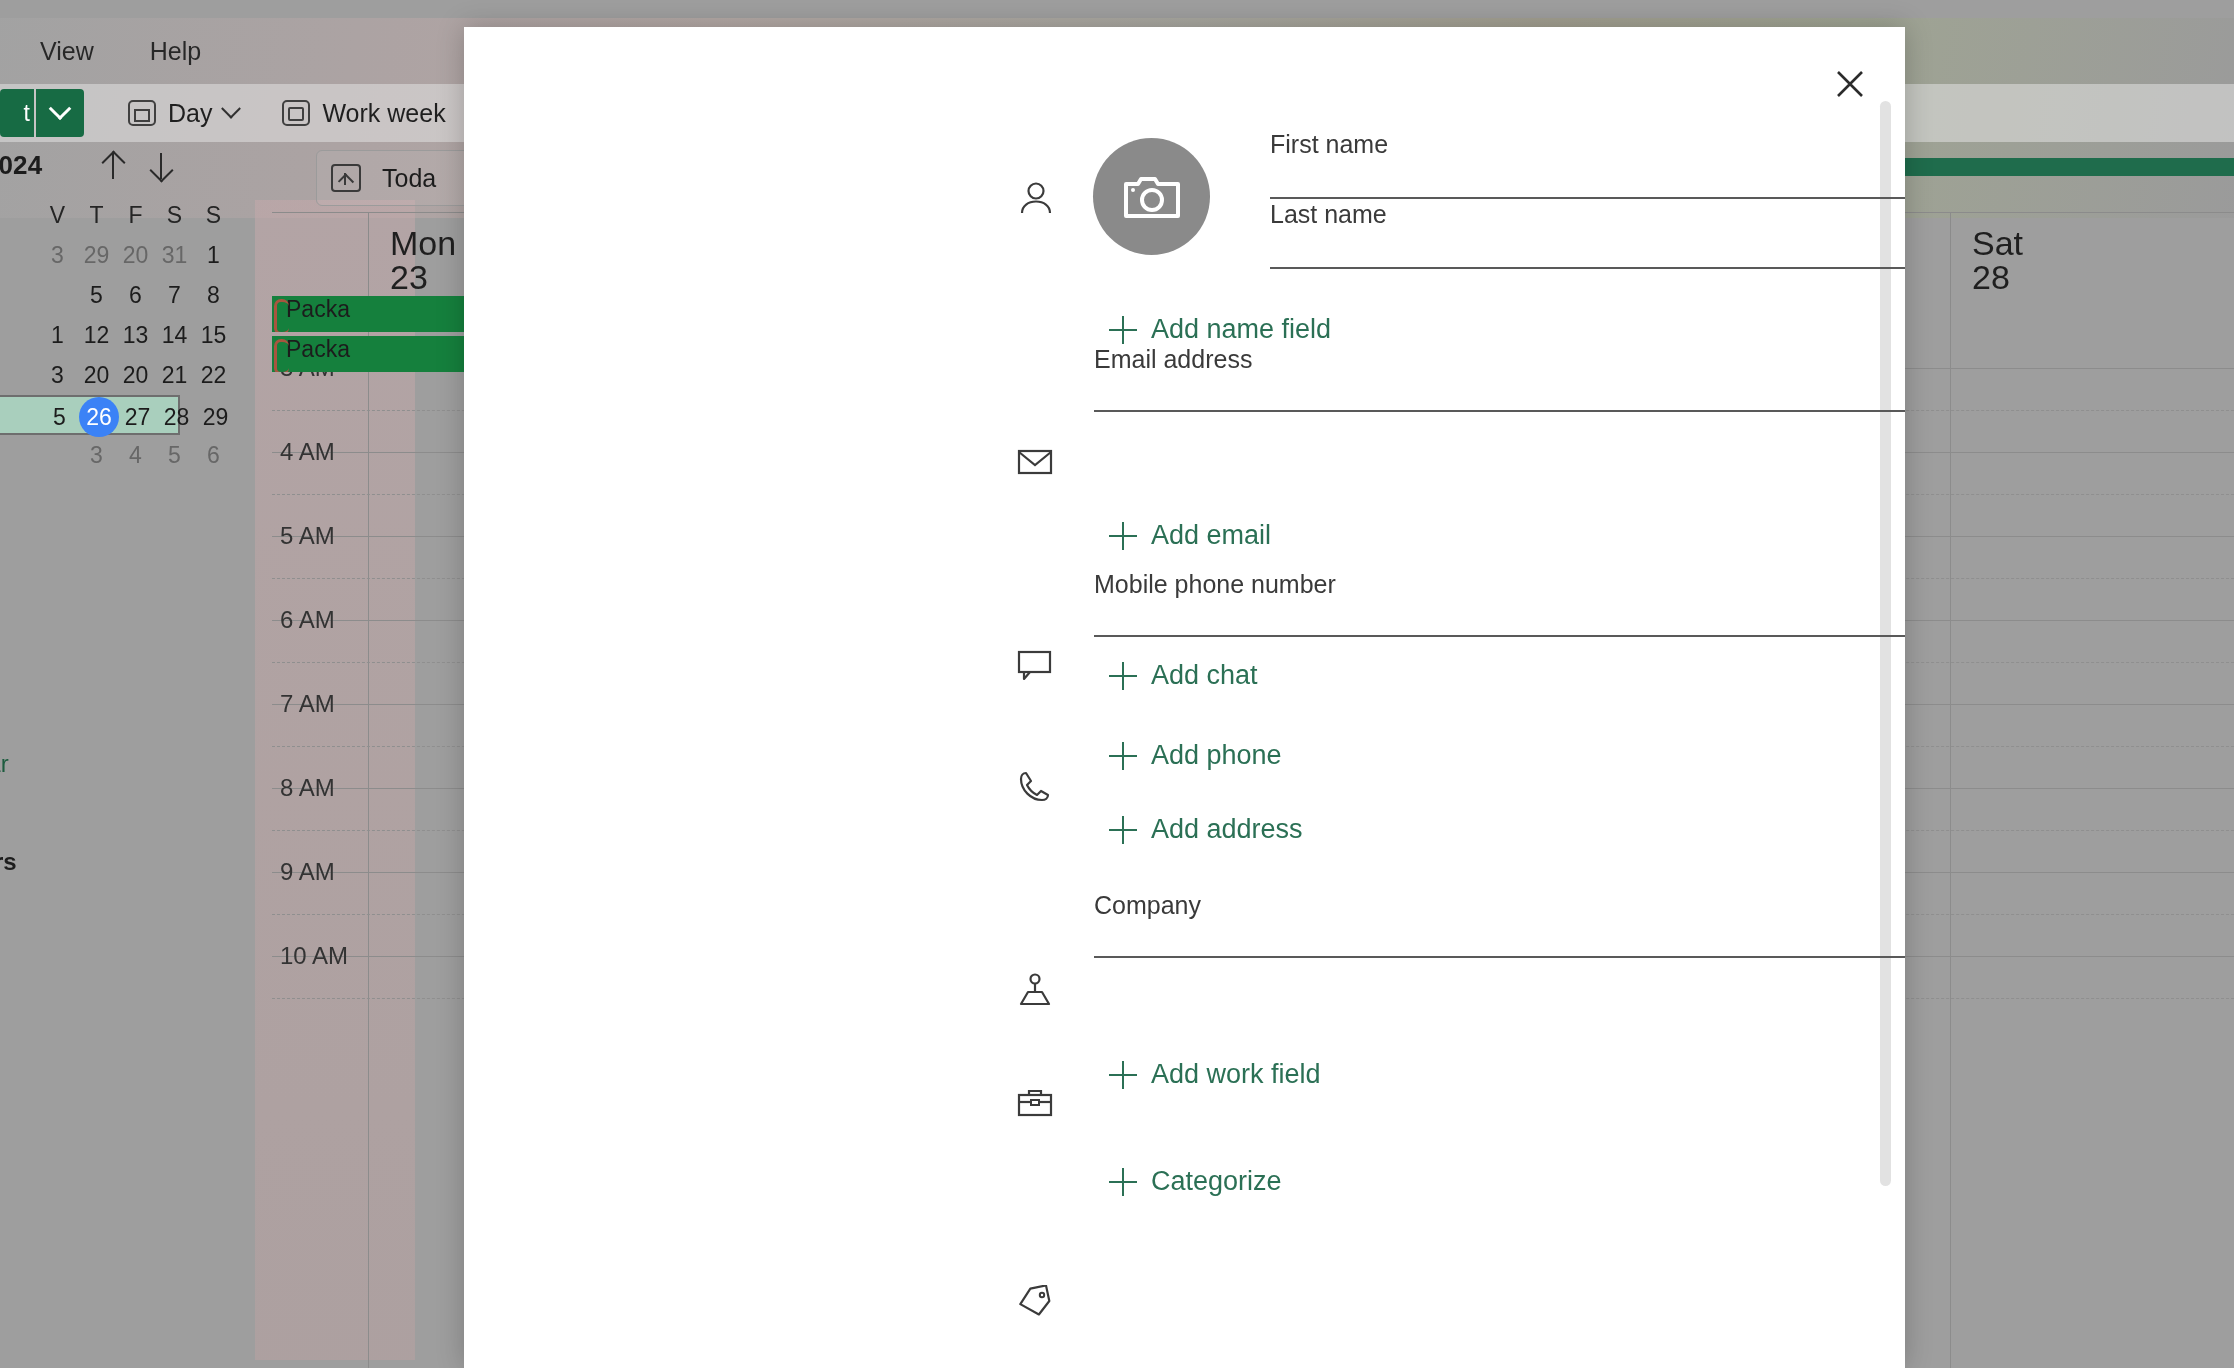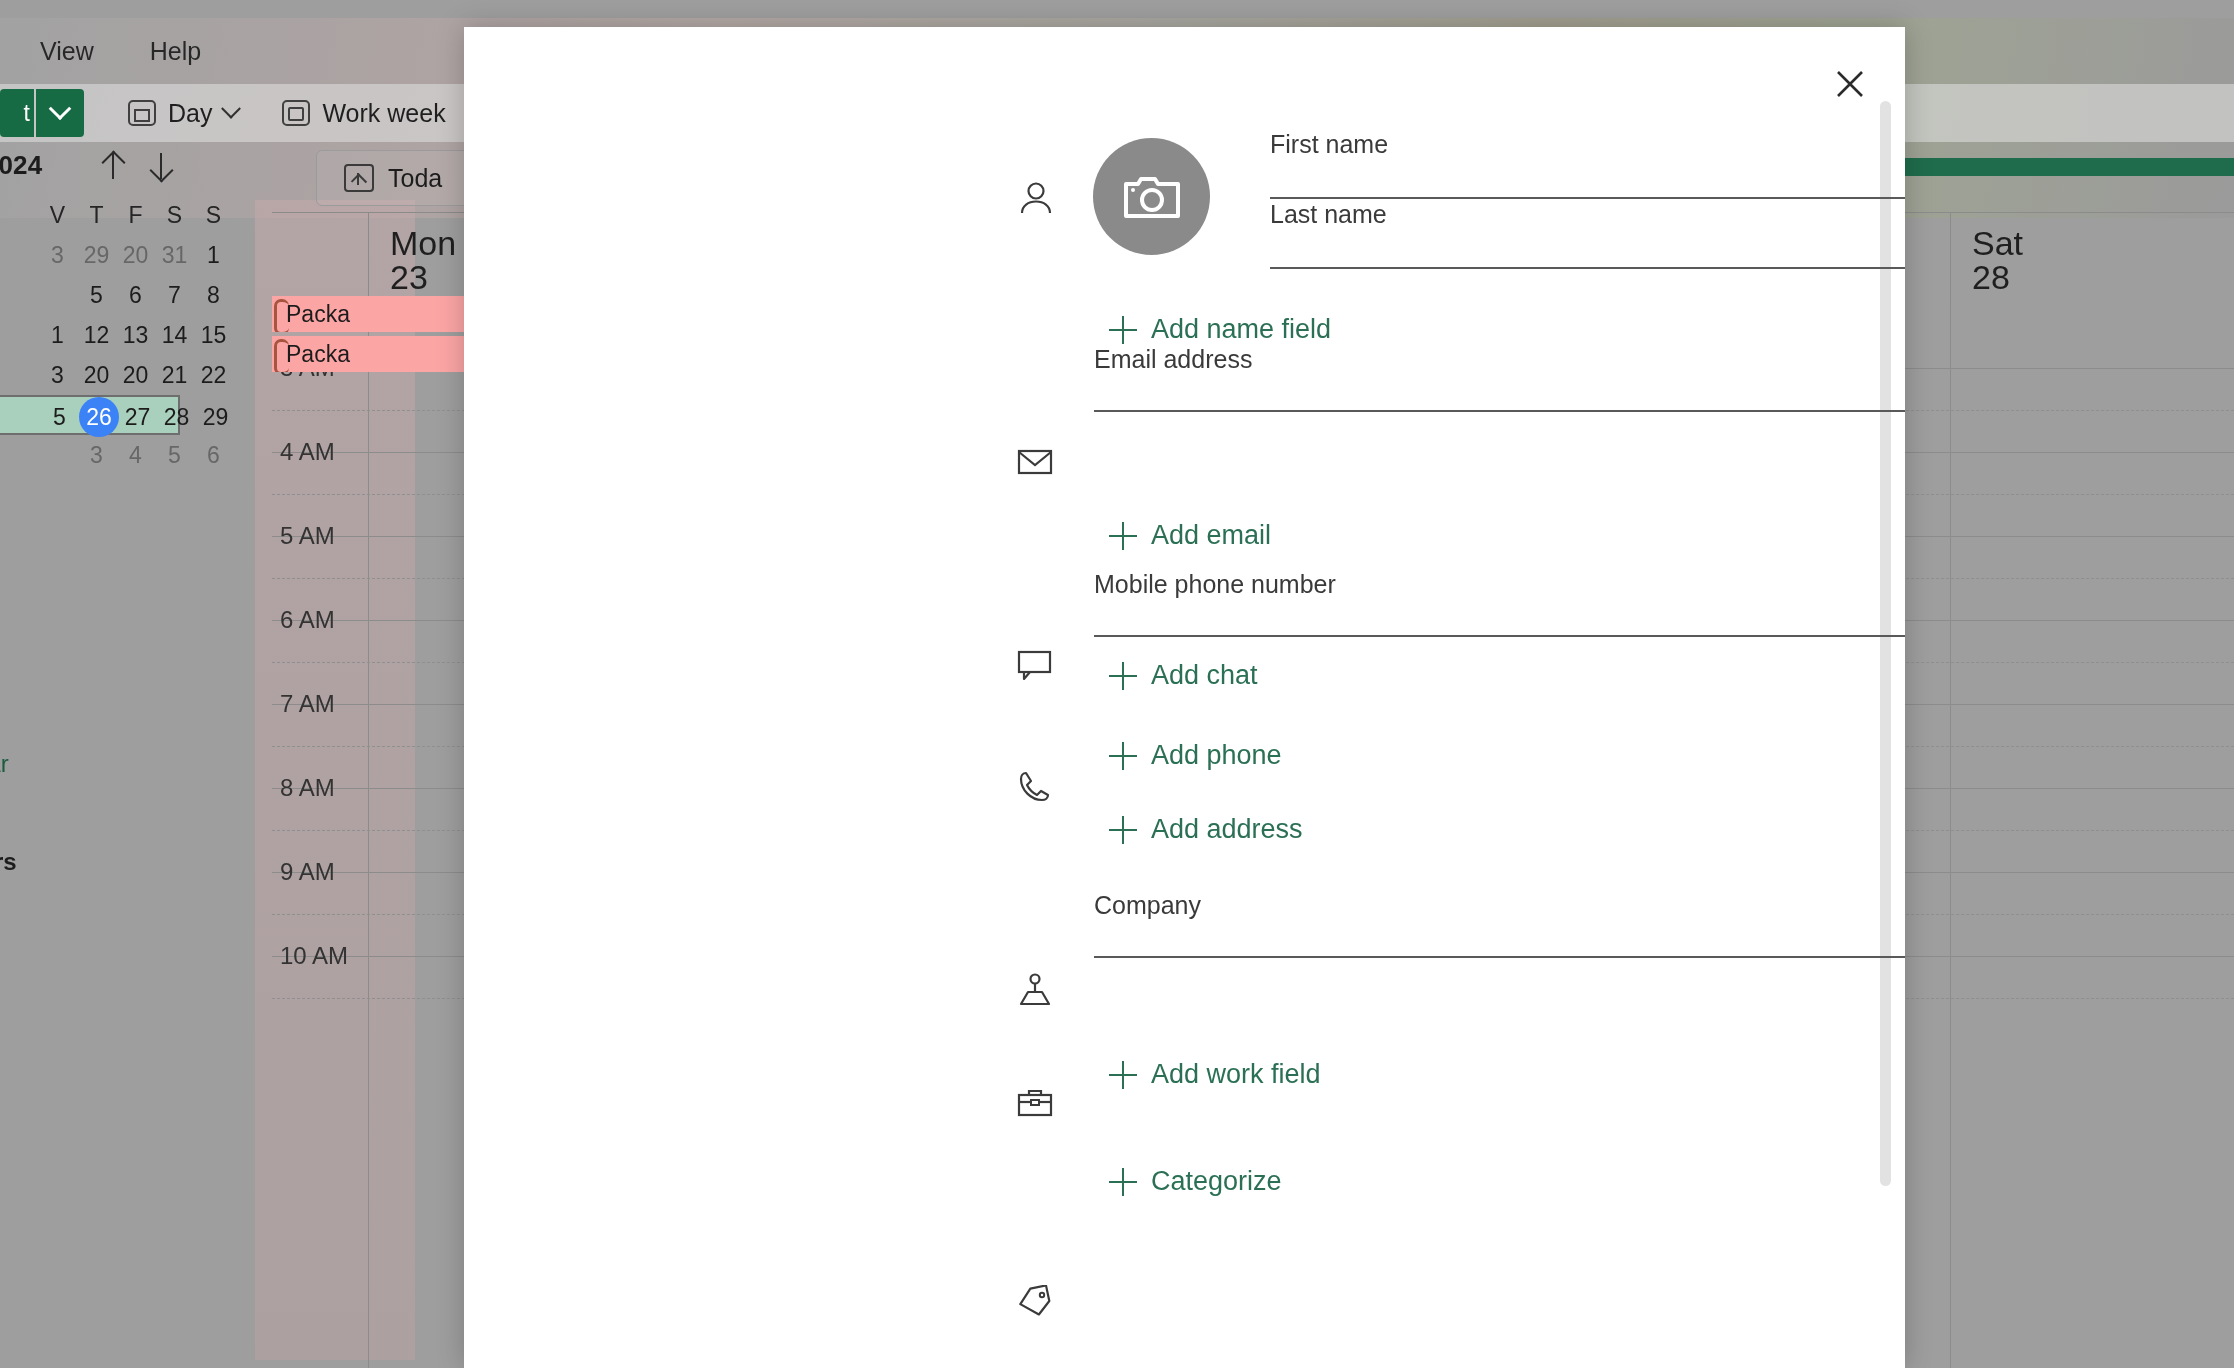--- a/index.html
+++ b/index.html
@@ -79,39 +79,39 @@
     width:40px; height:40px; line-height:40px; margin: 0 auto;
   }
   .sb-link { position:absolute; left:-26px; top:750px; font-size:24px; color:#1d5c3f; }
   .sb-head { position:absolute; left:-26px; top:848px; font-size:24px; font-weight:700; color:#1d1d1d; }
 
   
   .cal-surface { position:absolute; left: 272px; top: 200px; right: 0; bottom: 0; }
   .today-btn {
     position:absolute; left: 44px; top: -50px; width: 240px; height: 56px;
     border:1.5px solid #9b9b9b; border-radius: 6px; background: rgba(255,255,255,.06);
-    display:flex; align-items:center; gap:14px; padding-left: 27px; font-size:25px; color:#1c1c1c;
+    display:flex; align-items:center; gap:21px; padding-left: 14px; font-size:25px; color:#1c1c1c;
   }
   .today-ico { width: 30px; height: 28px; border:2.5px solid #3a3a3a; border-radius:4px; position:relative;}
   .today-ico::after{content:'';position:absolute;left:11px;top:7px;width:2px;height:12px;background:#3a3a3a;}
   .today-ico::before{content:'';position:absolute;left:7px;top:10px;width:10px;height:9px;border-left:2px solid #3a3a3a;border-top:2px solid #3a3a3a;transform:rotate(45deg);}
 
   .dayhead { position:absolute; left:0; top:12px; height: 96px; width:100%; border-top:1px solid #8b8b8b;}
   .daycol-line { position:absolute; top:12px; bottom:0; width:1px; background:#8b8b8b; }
   .dayname { position:absolute; font-size:34px; color:#1f1f1f; }
   .daynum  { position:absolute; font-size:34px; color:#1f1f1f; }
 
   .gridarea { position:absolute; left:0; top:108px; right:0; bottom:0; }
   .hourline { position:absolute; left:0; right:0; height:1px; background:#8c8c8c; }
   .halfline { position:absolute; left:0; right:0; height:0; border-top:1px dashed #8f8f8f; }
   .hourlbl  { position:absolute; left:8px; font-size:24px; color:#333; }
   .vline    { position:absolute; top:0; bottom:0; width:1px; background:#8c8c8c; }
 
   .evt {
-    position:absolute; height:36px; background:#fca5a5; display:flex; align-items:center;
+    position:absolute; height:36px; background:#15803d; display:flex; align-items:flex-start;
     padding-left: 14px; font-size: 23px; color:#1c1c1c; overflow:hidden; white-space:nowrap;
   }
   .evt::before { content:''; position:absolute; left:2px; top:3px; width:12px; height:30px;
     border:3px solid #a8553f; border-radius:7px; border-right:none; }
   .greenbar { position:absolute; background:#1f6c4c; height:18px; }
   .weather { position:absolute; font-size:30px; }
 
   
   #contact-dialog {
     position:absolute; left:464px; top:27px; width:1441px; height:1341px;

